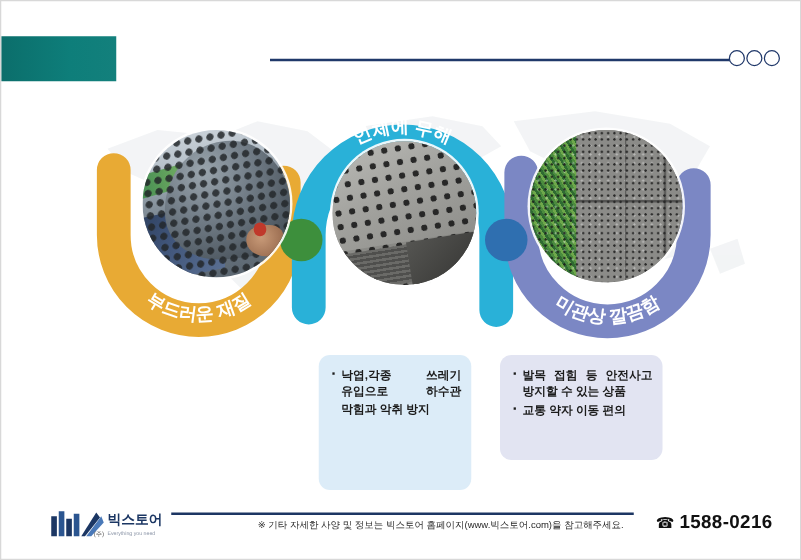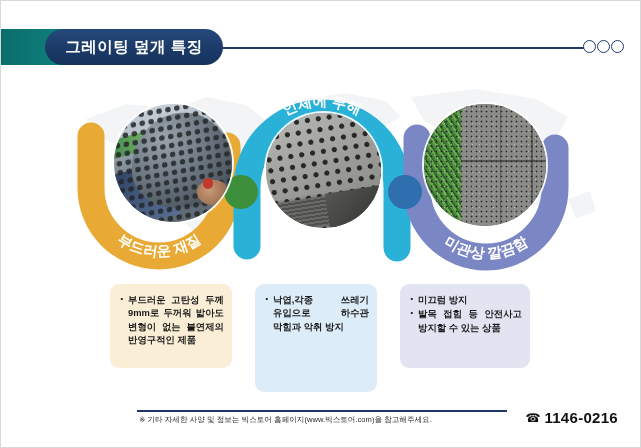--- a/index.html
+++ b/index.html
@@ -221,25 +221,26 @@
     color: #1b1b1b;
   }
 
   
   .foot-logo { position: absolute; left: 38px; top: 404px; width: 92px; height: 30px; }
   .foot-rule {
     position: absolute; left: 136px; top: 409px;
     width: 370px; height: 2px; background: #1d3663;
   }
   .foot-note {
-    position: absolute; left: 138px; top: 414px;
+    position: absolute; left: 126px; top: 414px;
     width: 372px;
     font-size: 7.6px;
     color: #2a2a2a;
     white-space: nowrap;
+    text-align: right;
   }
   .foot-tel {
     position: absolute; right: 22px; top: 408px;
     display: flex; align-items: center; gap: 4px;
     color: #111111;
   }
   .tel-icon { font-size: 12px; }
   .tel-num { font-size: 15px; font-weight: bold; letter-spacing: .3px; }
 </style>
 </head>
@@ -253,23 +254,20 @@
       <path d="M120 92 L150 85 L168 100 L160 135 L140 155 L125 140 L118 115 Z"></path>
       <path d="M235 22 L290 14 L330 22 L345 38 L320 52 L285 48 L250 40 Z"></path>
       <path d="M258 62 L300 58 L318 76 L305 120 L288 148 L272 126 L262 92 Z"></path>
       <path d="M355 18 L420 10 L480 20 L512 38 L498 62 L450 70 L400 58 L368 42 Z"></path>
       <path d="M430 86 L470 80 L500 96 L492 124 L462 132 L436 112 Z"></path>
       <path d="M512 120 L534 112 L540 132 L520 140 Z"></path>
     </g>
   </svg>
 
   <div class="hdr-teal"></div>
-  <div class="hdr-pill">
-    <span class="hdr-pill-text">그레이팅 덮개 특징</span>
-  </div>
   <div class="hdr-line"></div>
   <div class="hdr-dots">
     <span class="hdr-dot"></span>
     <span class="hdr-dot"></span>
     <span class="hdr-dot"></span>
   </div>
 
   <div class="arcs">
 
     
@@ -331,41 +329,51 @@
         <div class="ph3-turf"></div>
         <div class="ph3-tiles"></div>
         <div class="spk-fine"></div>
         <div class="ph3-seam-h" style="top:46%;"></div>
         <div class="ph3-seam-v" style="left:62%;"></div>
         <div class="ph3-seam-v" style="left:88%;"></div>
       </div>
     </div>
   </div>
 
-  <div class="fbox" style="left:109px; top:283px; width:122px; height:84px; background:#fbeed6;">
-    <ul>
-      <li>부드러운 고탄성 두께 9mm로 두꺼워 밟아도 변형이 없는 불연제의 반영구적인 제품</li>
-    </ul>
-  </div>
 
   <div class="fbox" style="left:254px; top:283px; width:122px; height:108px; background:#dcecf8;">
     <ul>
       <li>낙엽,각종 쓰레기 유입으로 하수관 막힘과 악취 방지</li>
     </ul>
   </div>
 
   <div class="fbox" style="left:399px; top:283px; width:130px; height:84px; background:#e2e4f2;">
     <ul>
-      <li>미끄럼 방지</li>
       <li>발목 접힘 등 안전사고 방지할 수 있는 상품</li>
+      <li>교통 약자 이동 편의</li>
     </ul>
   </div>
 
+  <div class="foot-logo">
+    <svg width="92" height="30" viewBox="0 0 92 30">
+      <g>
+        <rect x="2" y="8" width="4.5" height="16" fill="#1b3663"></rect>
+        <rect x="8" y="4" width="4.5" height="20" fill="#2b5590"></rect>
+        <rect x="14" y="10" width="4.5" height="14" fill="#1b3663"></rect>
+        <rect x="20" y="6" width="4.5" height="18" fill="#2b5590"></rect>
+        <path d="M26 24 L38 5 L41 9 L29 24 Z" fill="#1b3663"></path>
+        <path d="M30 24 L42 8 L44 13 L34 24 Z" fill="#4a79b8"></path>
+      </g>
+      <text x="47" y="14" font-family="Liberation Sans, sans-serif" font-size="11" font-weight="bold" fill="#1b3663">빅스토어</text>
+      <text x="36" y="24" font-family="Liberation Sans, sans-serif" font-size="5" fill="#555555">(주)</text>
+      <text x="47" y="23" font-family="Liberation Sans, sans-serif" font-size="4.2" fill="#8a94a6">Everything you need</text>
+    </svg>
+  </div>
 
   <div class="foot-rule"></div>
   <div class="foot-note">※ 기타 자세한 사양 및 정보는 빅스토어 홈페이지(www.빅스토어.com)을 참고해주세요.</div>
 
   <div class="foot-tel">
     <span class="tel-icon">☎</span>
-    <span class="tel-num">1146-0216</span>
+    <span class="tel-num">1588-0216</span>
   </div>
 
 </div>
 
 </body></html>

